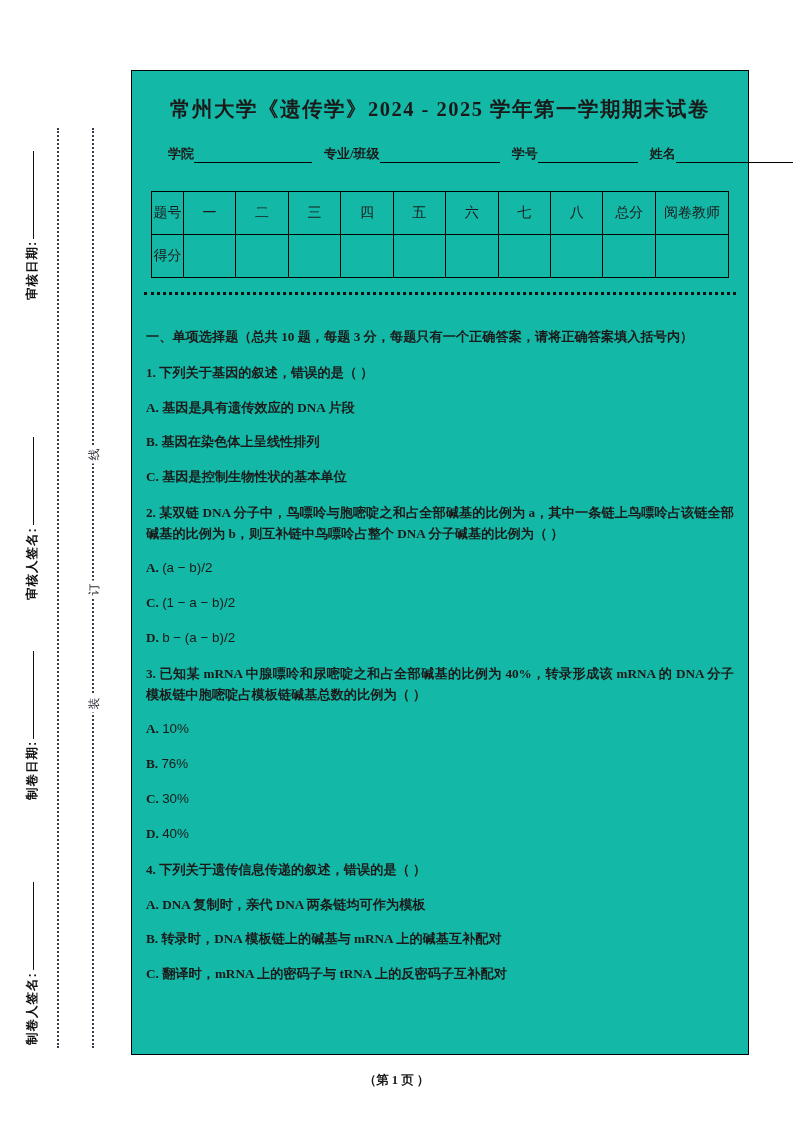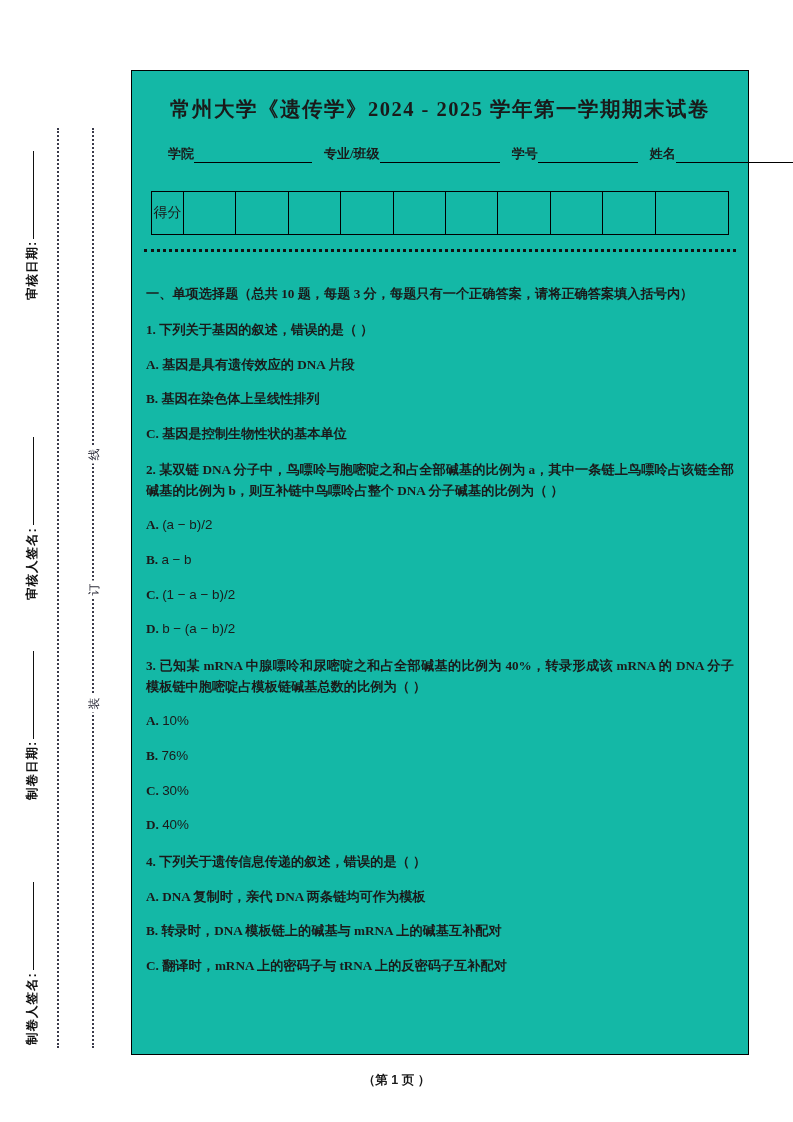--- a/index.html
+++ b/index.html
@@ -174,21 +174,21 @@
 
   
   #page-footer {
     position: absolute;
     left: 0;
     top: 1072px;
     width: 793px;
     text-align: center;
     font-size: 12.5px;
     font-weight: bold;
-    font-family: Liberation Sans, sans-serif;
+    font-family: Liberation Serif, serif;
   }
 </style>
 </head>
 <body>
 
 <div id="left-strip">
   <div class="vline-dashed-outer"></div>
   <div class="vline-dashed-inner"></div>
 
   <div class="vlabel" style="top:300px;">
@@ -227,20 +227,33 @@
       <span class="info-blank blank-w3"></span>
     </div>
     <div class="info-field">
       <span class="info-label">姓名</span>
       <span class="info-blank blank-w4"></span>
     </div>
   </div>
 
   <table id="score-table">
     <tbody>
+      <tr>
+        <td class="head-col">题号</td>
+        <td class="num-col">一</td>
+        <td class="num-col">二</td>
+        <td class="num-col">三</td>
+        <td class="num-col">四</td>
+        <td class="num-col">五</td>
+        <td class="num-col">六</td>
+        <td class="num-col">七</td>
+        <td class="num-col">八</td>
+        <td class="total-col">总分</td>
+        <td class="teacher-col">阅卷教师</td>
+      </tr>
       <tr>
         <td class="head-col">得分</td>
         <td class="num-col"></td>
         <td class="num-col"></td>
         <td class="num-col"></td>
         <td class="num-col"></td>
         <td class="num-col"></td>
         <td class="num-col"></td>
         <td class="num-col"></td>
         <td class="num-col"></td>
@@ -269,24 +282,20 @@
       <span>C.</span>
       <span>基因是控制生物性状的基本单位</span>
     </div>
 
     <div class="question-stem">2. 某双链 DNA 分子中，鸟嘌呤与胞嘧啶之和占全部碱基的比例为 a，其中一条链上鸟嘌呤占该链全部碱基的比例为 b，则互补链中鸟嘌呤占整个 DNA 分子碱基的比例为（  ）</div>
     <div class="option">
       <span>A.</span>
       <span class="opt-ascii">(a − b)/2</span>
     </div>
     <div class="option">
-      <span>B.</span>
-      <span class="opt-ascii">a − b</span>
-    </div>
-    <div class="option">
       <span>C.</span>
       <span class="opt-ascii">(1 − a − b)/2</span>
     </div>
     <div class="option">
       <span>D.</span>
       <span class="opt-ascii">b − (a − b)/2</span>
     </div>
 
     <div class="question-stem">3. 已知某 mRNA 中腺嘌呤和尿嘧啶之和占全部碱基的比例为 40%，转录形成该 mRNA 的 DNA 分子模板链中胞嘧啶占模板链碱基总数的比例为（  ）</div>
     <div class="option">

